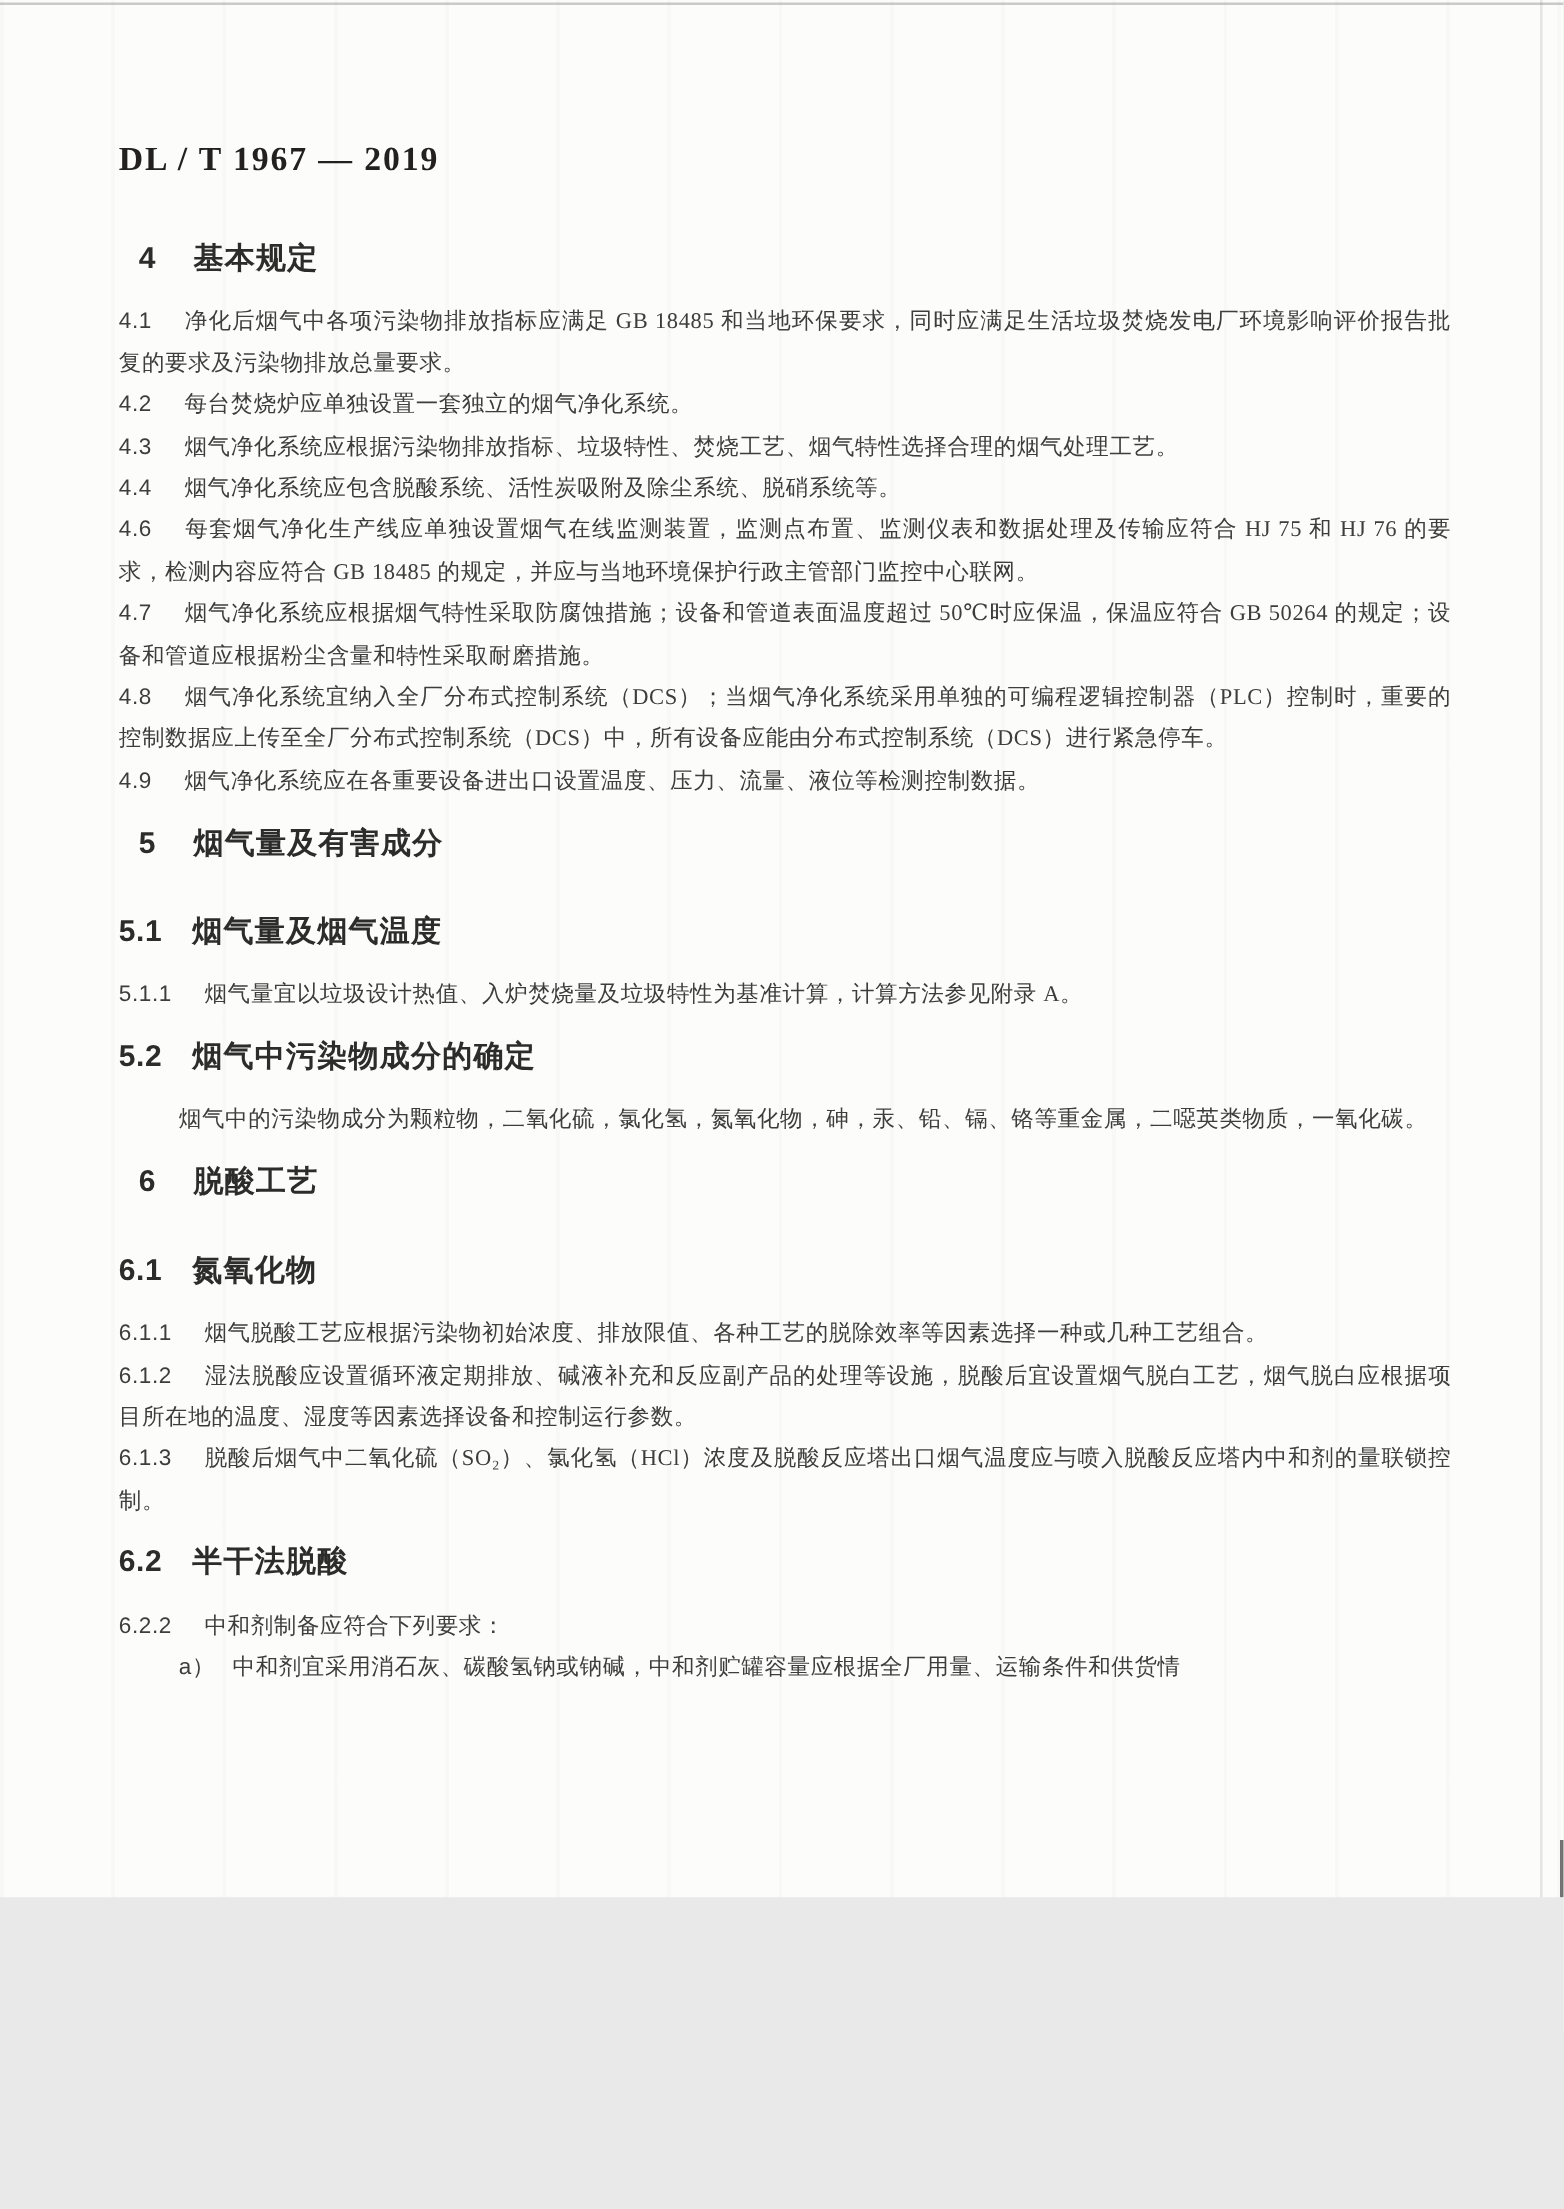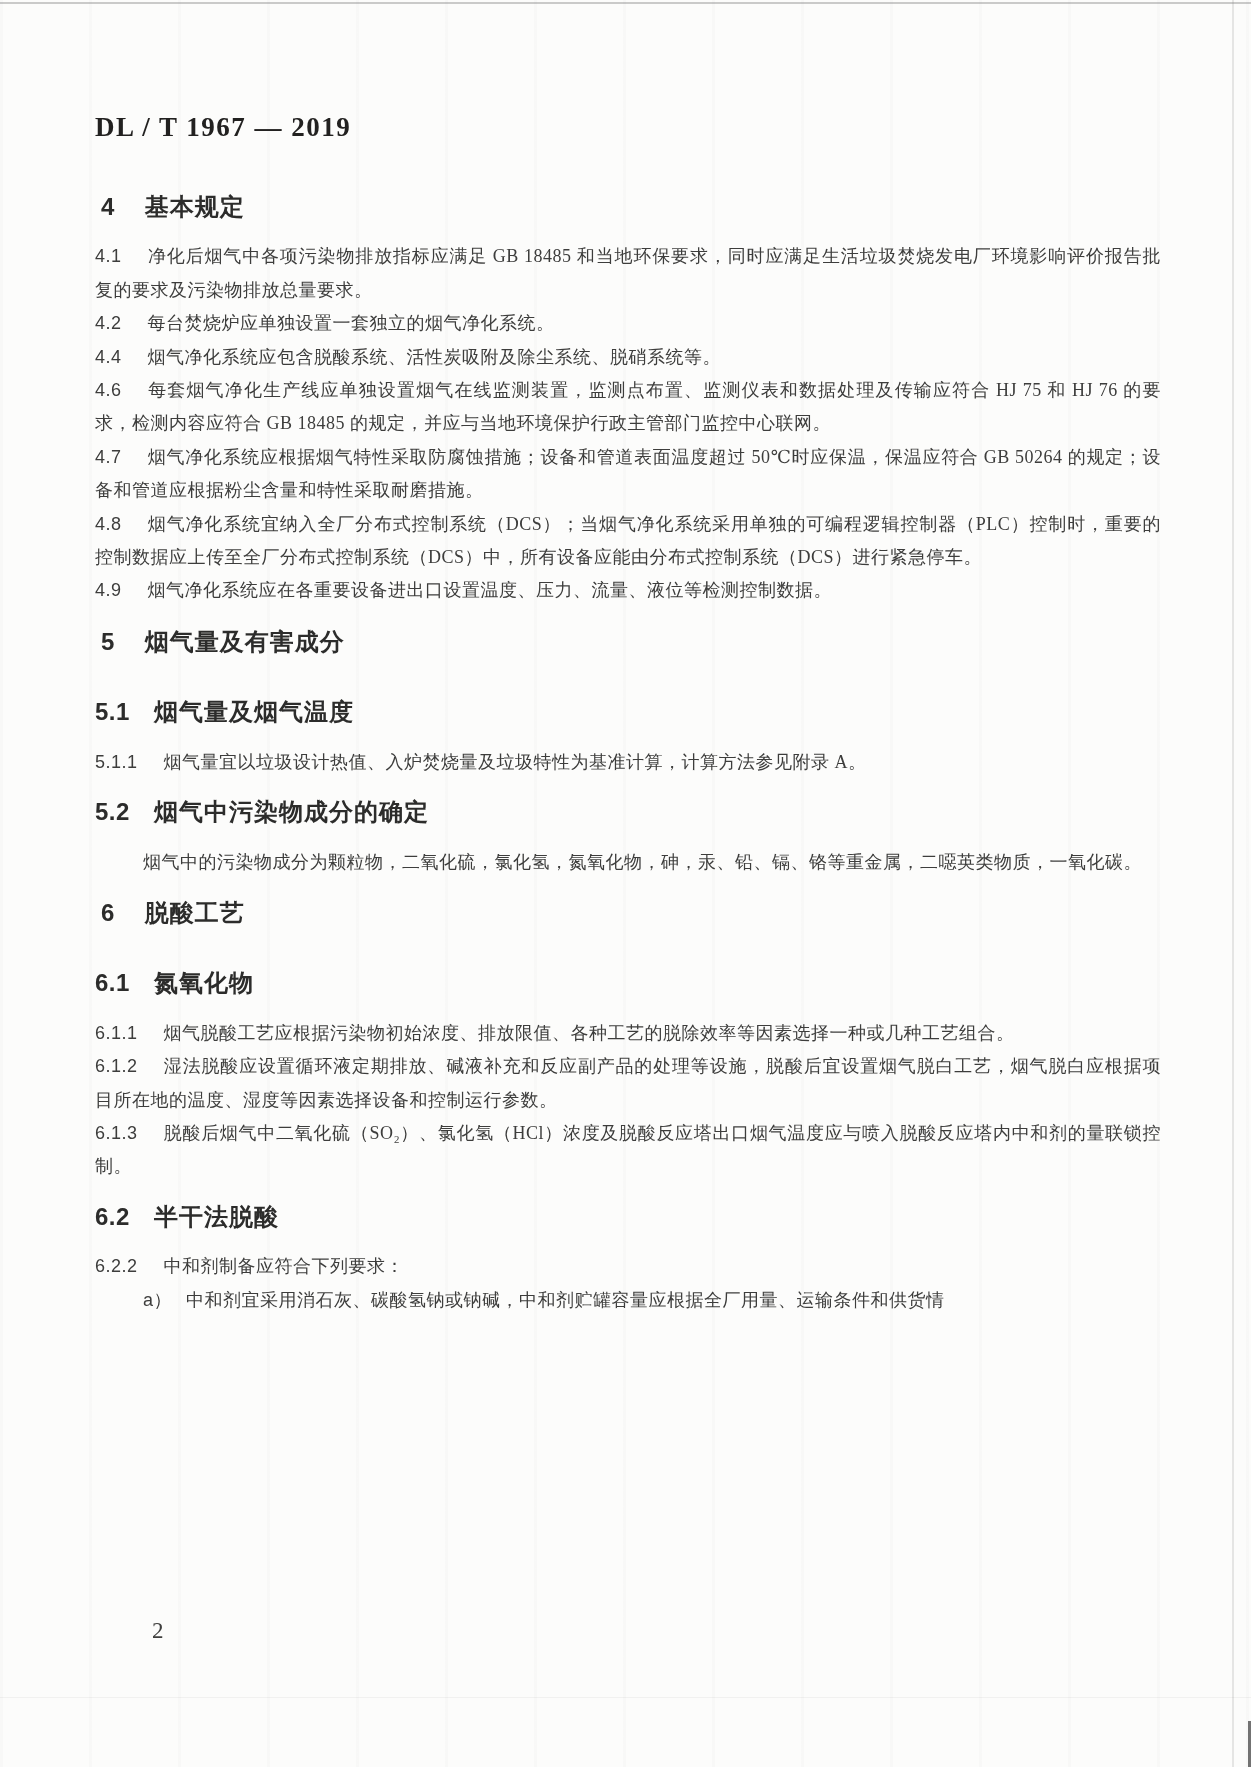--- a/index.html
+++ b/index.html
@@ -1,19 +1,19 @@
 <!DOCTYPE html>
 <html><head>
 <meta charset="utf-8">
 <style>
   html, body { margin: 0; padding: 0; background: #e9e9e9; }
   .page {
     position: relative;
     width: 1251px;
-    height: 1767px;
+    height: 1518px;
     margin: 0 auto;
     background: #fcfcfb;
     overflow: hidden;
     font-family: "Liberation Serif", "DejaVu Serif", serif;
     color: #3d3d3c;
     
     background-image:
       repeating-linear-gradient(90deg,
         rgba(0,0,0,0.014) 0px, rgba(0,0,0,0.014) 3px,
         transparent 3px, transparent 89px);
@@ -63,21 +63,21 @@
   }
   .doc-body p.chapter,
   .doc-body p.section {
     font-family: "Liberation Sans", "DejaVu Sans", sans-serif;
     font-weight: bold;
     font-size: 24px;
     color: #2c2c2b;
     text-align: left;
     letter-spacing: 1px;
   }
-  .doc-body p.chapter { margin: 17px 6px; }
+  .doc-body p.chapter { margin: 17px 16px; }
   .doc-body p.section { margin: 16px 0 17px; }
   .doc-body p.chapter + p.section { margin-top: 37px; }
   .doc-body > p:first-child { margin-top: 0; }
 
   .num {
     font-family: "Liberation Sans", "DejaVu Sans", sans-serif;
     letter-spacing: 0.5px;
   }
   p.clause .num  { margin-right: 26px; }
   p.chapter .num { margin-right: 30px; }
@@ -103,20 +103,21 @@
   <div class="scan-right"></div>
   <div class="scan-faint-rule"></div>
   <div class="scan-sliver"></div>
 
   <div class="doc-header">DL / T 1967 — 2019</div>
 
   <div class="doc-body" id="blocks">
       <p class="chapter"><span class="num">4</span><span>基本规定</span></p>
       <p class="clause"><span class="num">4.1</span><span>净化后烟气中各项污染物排放指标应满足 GB 18485 和当地环保要求，同时应满足生活垃圾焚烧发电厂环境影响评价报告批复的要求及污染物排放总量要求。</span></p>
       <p class="clause"><span class="num">4.2</span><span>每台焚烧炉应单独设置一套独立的烟气净化系统。</span></p>
+      <p class="clause"><span class="num">4.3</span><span>烟气净化系统应根据污染物排放指标、垃圾特性、焚烧工艺、烟气特性选择合理的烟气处理工艺。</span></p>
       <p class="clause"><span class="num">4.4</span><span>烟气净化系统应包含脱酸系统、活性炭吸附及除尘系统、脱硝系统等。</span></p>
       <p class="clause"><span class="num">4.6</span><span>每套烟气净化生产线应单独设置烟气在线监测装置，监测点布置、监测仪表和数据处理及传输应符合 HJ 75 和 HJ 76 的要求，检测内容应符合 GB 18485 的规定，并应与当地环境保护行政主管部门监控中心联网。</span></p>
       <p class="clause"><span class="num">4.7</span><span>烟气净化系统应根据烟气特性采取防腐蚀措施；设备和管道表面温度超过 50℃时应保温，保温应符合 GB 50264 的规定；设备和管道应根据粉尘含量和特性采取耐磨措施。</span></p>
       <p class="clause"><span class="num">4.8</span><span>烟气净化系统宜纳入全厂分布式控制系统（DCS）；当烟气净化系统采用单独的可编程逻辑控制器（PLC）控制时，重要的控制数据应上传至全厂分布式控制系统（DCS）中，所有设备应能由分布式控制系统（DCS）进行紧急停车。</span></p>
       <p class="clause"><span class="num">4.9</span><span>烟气净化系统应在各重要设备进出口设置温度、压力、流量、液位等检测控制数据。</span></p>
       <p class="chapter"><span class="num">5</span><span>烟气量及有害成分</span></p>
       <p class="section"><span class="num">5.1</span><span>烟气量及烟气温度</span></p>
       <p class="clause"><span class="num">5.1.1</span><span>烟气量宜以垃圾设计热值、入炉焚烧量及垃圾特性为基准计算，计算方法参见附录 A。</span></p>
       <p class="section"><span class="num">5.2</span><span>烟气中污染物成分的确定</span></p>
       <p class="plain"><span>烟气中的污染物成分为颗粒物，二氧化硫，氯化氢，氮氧化物，砷，汞、铅、镉、铬等重金属，二噁英类物质，一氧化碳。</span></p>

